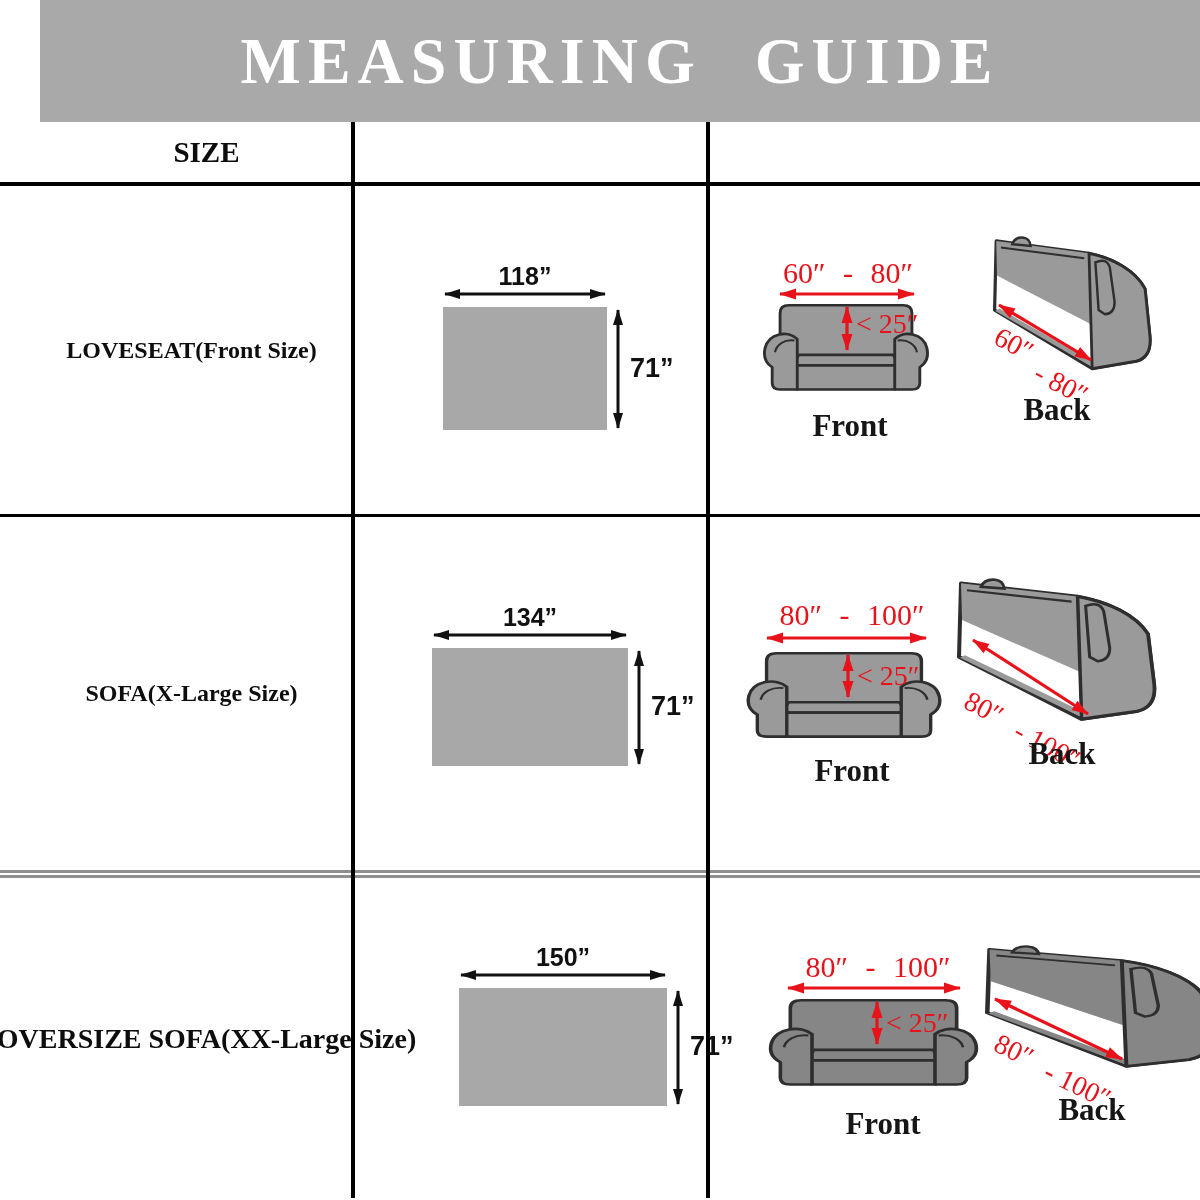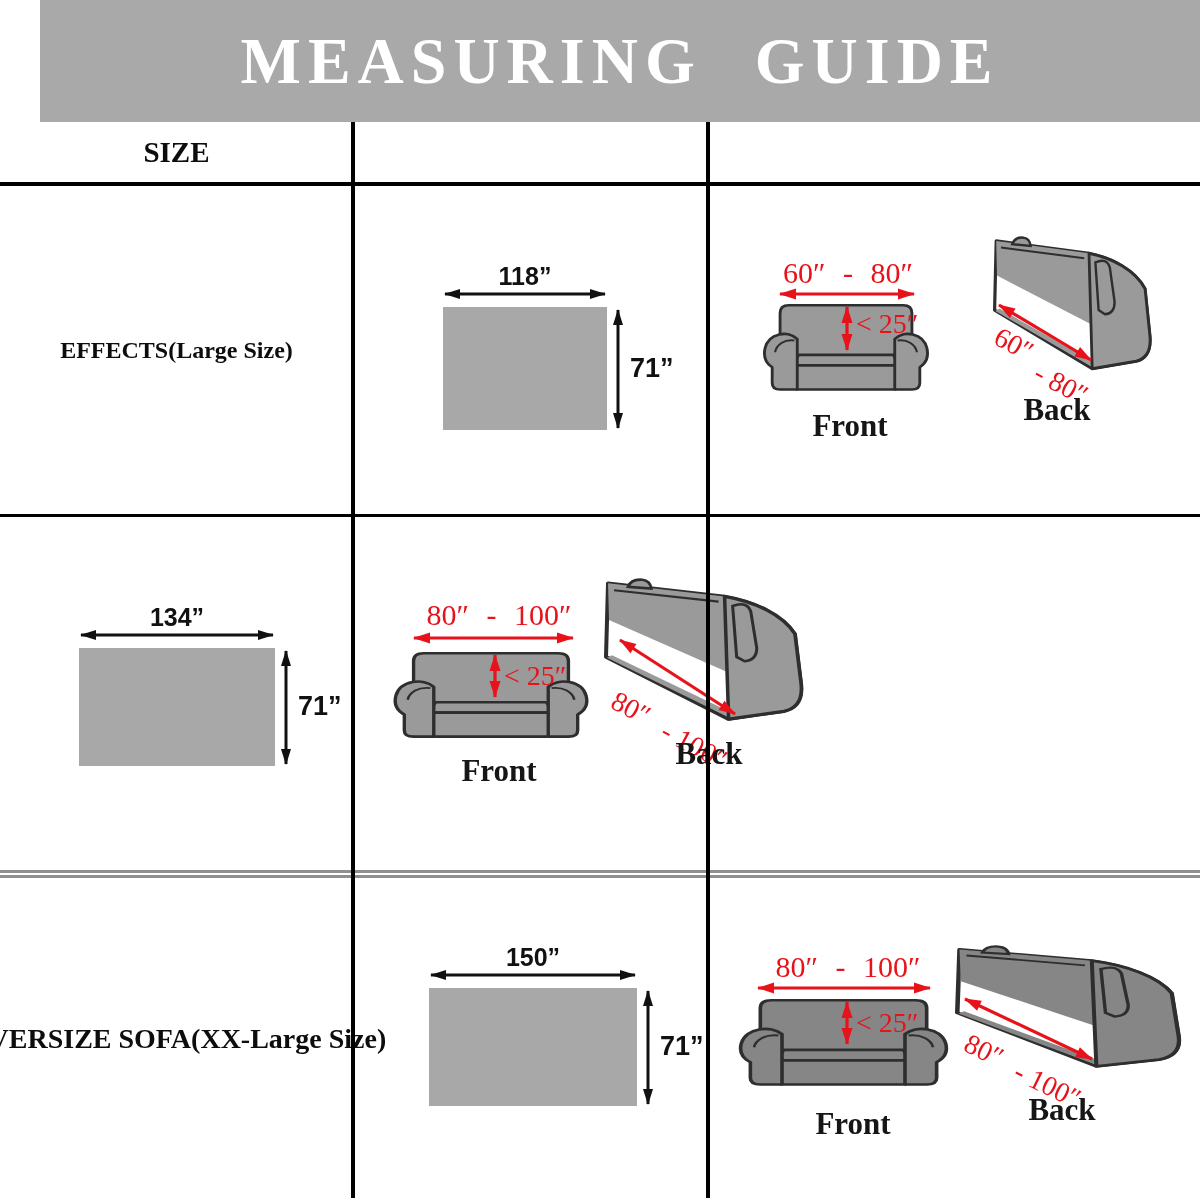--- a/index.html
+++ b/index.html
@@ -16,21 +16,21 @@
   
   .banner{height:122px;background:var(--banner);display:flex;align-items:center;justify-content:center;margin-left:40px;}
   .banner h1{
     margin:0;color:#fff;font-family:"Liberation Serif",serif;font-weight:700;
     font-size:64px;letter-spacing:7px;word-spacing:30px;transform:scaleY(1.04);
   }
   
   .thead{height:64px;display:flex;border-bottom:4px solid #000;box-sizing:border-box;}
   .thead .hc{display:flex;align-items:center;justify-content:center;
     font-weight:700;font-size:29px;color:#0d0d0d;}
-  .c1{width:353px;} .c2{width:357px;} .c3{width:490px;}
+  .c1{width:353px;padding-left:30px;} .c2{width:357px;} .c3{width:490px;}
   
   .vline{position:absolute;top:122px;bottom:2px;width:4px;background:#000;}
   #vline1{left:351px;} #vline2{left:706px;}
   
   .trow{display:flex;position:relative;}
   #row0{height:328px;} #row1{height:353px;} #row2{height:322px;}
   .sep-black{height:3px;background:#000;}
   .sep-groove{height:8px;background:#fff;border-top:3px solid var(--groove);
     border-bottom:3px solid var(--groove);box-sizing:border-box;}
   .name-cell{display:flex;align-items:center;justify-content:center;
@@ -88,21 +88,21 @@
 
   <div class="banner">
     <h1>MEASURING GUIDE</h1>
   </div>
 
   <div class="thead">
     <div class="hc c1">SIZE</div>
   </div>
 
   <div class="trow" id="row0">
-    <div class="name-cell c1">EFFECTS(Large Size)</div>
+    <div class="name-cell c1">LOVESEAT(Front Size)</div>
 
     <div class="diagram-cell c2">
       <svg width="357" height="328" viewBox="0 0 357 328">
         <rect x="90" y="121" width="164" height="123" fill="#a8a8a8"></rect>
         <line class="dline" x1="92" y1="108" x2="252" y2="108" marker-start="url(#ab)" marker-end="url(#ab)"></line>
         <text class="dim-label" x="172" y="99" text-anchor="middle">118”</text>
         <line class="dline" x1="265" y1="124" x2="265" y2="242" marker-start="url(#ab)" marker-end="url(#ab)"></line>
         <text class="dim-label-lg" x="277" y="191">71”</text>
       </svg>
     </div>
@@ -121,20 +121,21 @@
         <line class="rline" x1="137" y1="121" x2="137" y2="164" marker-start="url(#ar)" marker-end="url(#ar)"></line>
         <text class="red-small" x="146" y="147">&lt; 25″</text>
         <text class="caption" x="140" y="250" text-anchor="middle">Front</text>
       </svg>
     </div>
   </div>
 
   <div class="sep-black"></div>
 
   <div class="trow" id="row1">
+    <div class="name-cell c1">SOFA(X-Large Size)</div>
 
     <div class="diagram-cell c2">
       <svg width="357" height="353" viewBox="0 0 357 353">
         <rect x="79" y="131" width="196" height="118" fill="#a8a8a8"></rect>
         <line class="dline" x1="81" y1="118" x2="273" y2="118" marker-start="url(#ab)" marker-end="url(#ab)"></line>
         <text class="dim-label" x="177" y="109" text-anchor="middle">134”</text>
         <line class="dline" x1="286" y1="134" x2="286" y2="247" marker-start="url(#ab)" marker-end="url(#ab)"></line>
         <text class="dim-label-lg" x="298" y="198">71”</text>
       </svg>
     </div>

